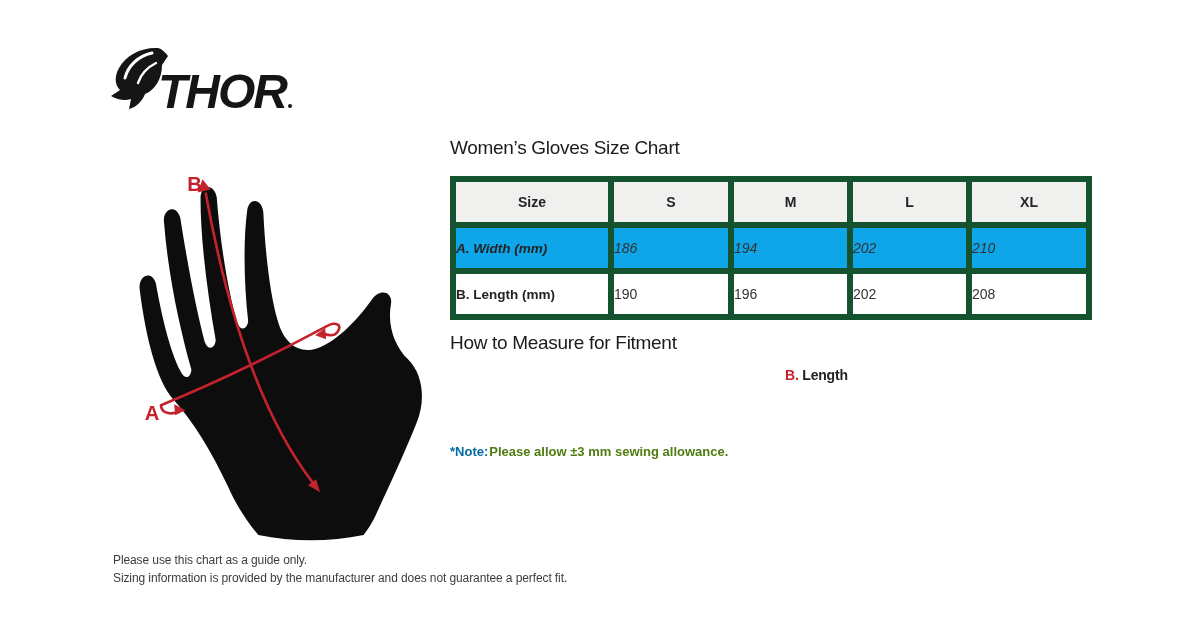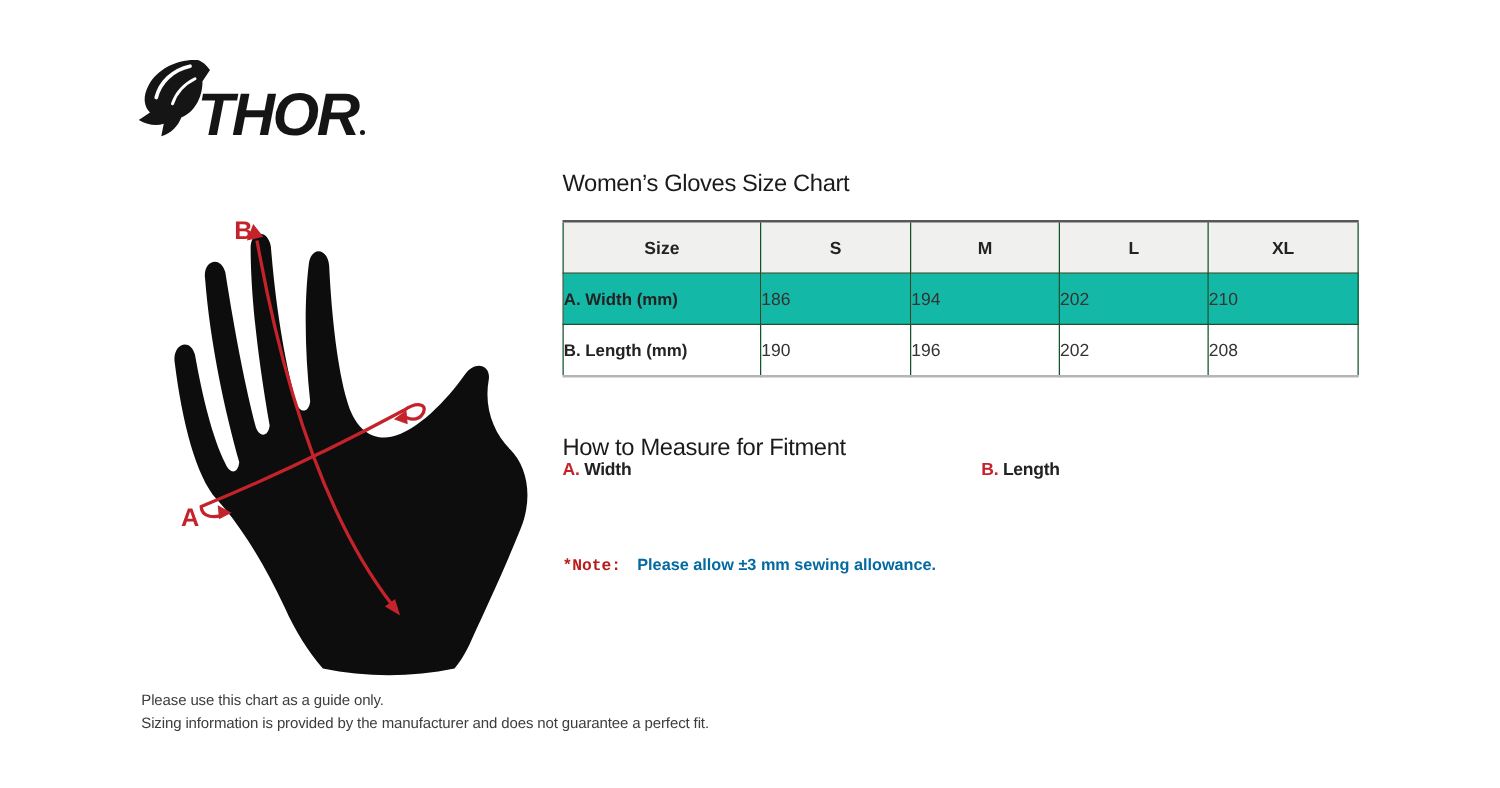--- a/index.html
+++ b/index.html
@@ -15,54 +15,54 @@
 
   
   #glove{left:108px;top:158px;width:335px;height:385px;}
 
   
   .section-title{
     left:450px;font-size:19px;font-weight:400;color:#1b1b1b;
     letter-spacing:-0.3px;white-space:nowrap;
   }
   #chart-title{top:137px;}
-  #measure-title{top:332px;margin-top:16px;}
+  #measure-title{top:332px;}
 
   
   #size-table{
     position:absolute;left:450px;top:176px;width:636px;
     border-collapse:collapse;table-layout:fixed;
     font-size:14px;color:#333;
     border-top:2px solid #58585a;border-bottom:2px solid #b5b5b5;
   }
   #size-table th,#size-table td{
-    border:1px solid #14532d;height:40px;
+    border:6px solid #14532d;height:40px;
     vertical-align:middle;padding:0;
   }
   #size-table thead th{
     background:#f0f0ef;font-weight:700;color:#232323;font-size:14px;
   }
-  #size-table tbody tr.stripe{background:#14b8a6;}
+  #size-table tbody tr.stripe{background:#0ea5e9;font-style:italic;}
   #size-table td.row-label{font-weight:700;color:#232323;font-size:13.5px;}
 
   
   .measure-item{top:367px;}
   #measure-a{left:450px;width:320px;}
   #measure-b{left:785px;width:300px;}
   .mi-head{font-size:14px;font-weight:700;color:#222;letter-spacing:-0.2px;}
   .mi-letter{color:#c4232b;}
   .mi-desc{
     margin-top:3px;font-size:12px;line-height:15.5px;color:#3f3f3f;
     letter-spacing:-0.2px;
   }
 
   
   #note{left:450px;top:444px;font-size:13px;font-weight:700;white-space:nowrap;}
-  #note .note-label{color:#b91c1c;margin-right:13px;font-family:Liberation Mono, monospace;}
-  #note .note-text{color:#0369a1;text-align:center;}
+  #note .note-label{color:#0369a1;margin-right:1px;}
+  #note .note-text{color:#4d7c0f;text-align:center;}
 
   
   #footer{
     left:113px;top:551px;font-size:12px;line-height:18px;color:#3d3d3d;
     letter-spacing:-0.1px;
   }
 </style>
 </head>
 <body>
 
@@ -154,24 +154,20 @@
       <td>196</td>
       <td>202</td>
       <td>208</td>
     </tr>
   </tbody>
 </table>
 
 <div id="measure-title" class="abs section-title">How to Measure for Fitment</div>
 
 <div id="measure-a" class="abs measure-item">
-  <div class="mi-head">
-    <span class="mi-letter">A.</span>
-    <span>Width</span>
-  </div>
 </div>
 
 <div id="measure-b" class="abs measure-item">
   <div class="mi-head">
     <span class="mi-letter">B.</span>
     <span>Length</span>
   </div>
 </div>
 
 <div id="note" class="abs">

